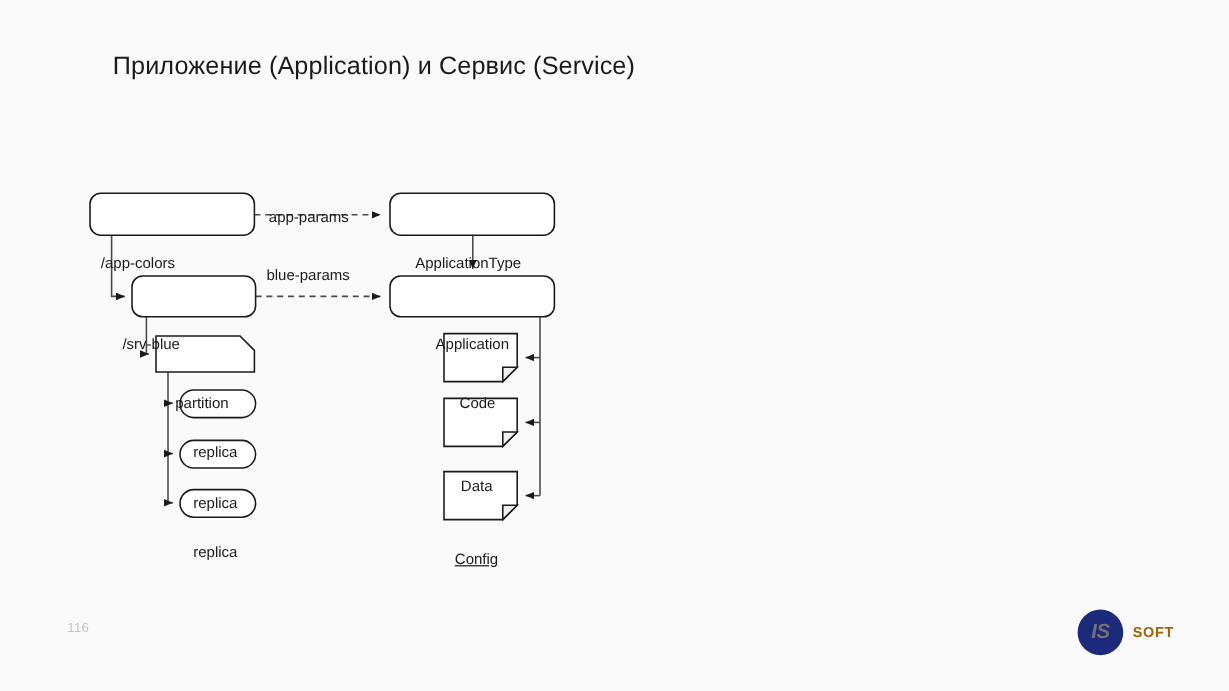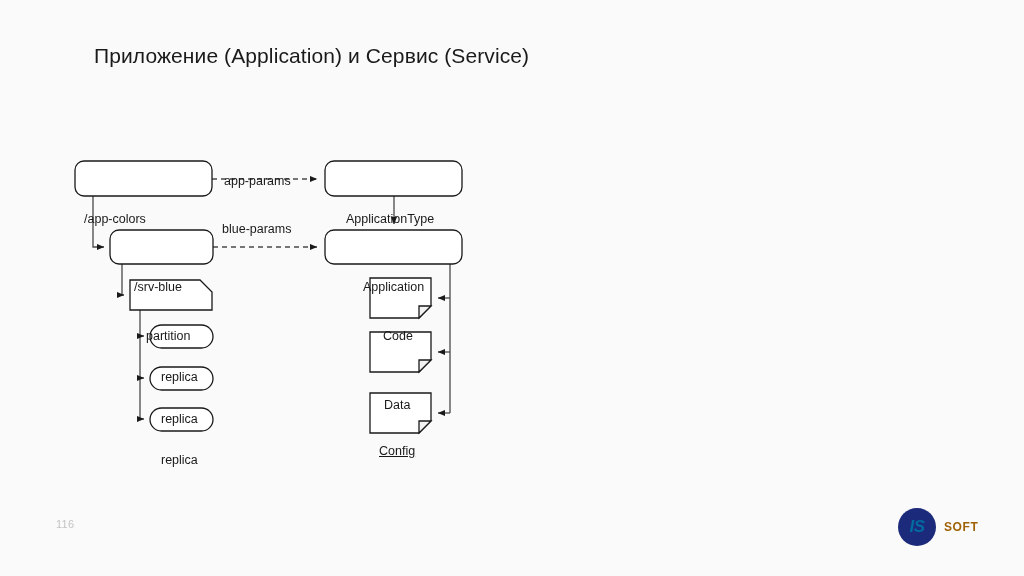--- a/index.html
+++ b/index.html
@@ -63,21 +63,21 @@
     background: #1b2a7a;
   }
   .logo-is {
     position: absolute;
     left: 0;
     top: 0;
     width: 38px;
     height: 38px;
     line-height: 38px;
     text-align: center;
-    color: #0369a1;
+    color: #737373;
     font-style: italic;
     font-weight: bold;
     font-size: 17px;
     letter-spacing: -0.5px;
   }
   .logo-soft {
     position: absolute;
     left: 46px;
     top: 12px;
     color: #a16207;
@@ -163,30 +163,30 @@
         <path d="M370,332 L431,332 L431,360 L419,372 L370,372 Z"></path>
         <path d="M431,360 L419,360 L419,372 Z" fill="#f2f2f2"></path>
 
         <path d="M370,393 L431,393 L431,421 L419,433 L370,433 Z"></path>
         <path d="M431,421 L419,421 L419,433 Z" fill="#f2f2f2"></path>
       </g>
     </svg>
 
     
     <div class="node-label" style="left:84px;  top:173px;">/app-colors</div>
-    <div class="node-label" style="left:134px; top:241px;">/srv-blue</div>
+    <div class="node-label" style="left:102px; top:241px;">/srv-blue</div>
     <div class="node-label" style="left:346px; top:173px;">ApplicationType</div>
     <div class="node-label" style="left:363px; top:241px;">Application</div>
     <div class="node-label" style="left:146px; top:290px;">partition</div>
     <div class="node-label" style="left:161px; top:331px;">replica</div>
     <div class="node-label" style="left:161px; top:373px;">replica</div>
     <div class="node-label" style="left:161px; top:414px;">replica</div>
     <div class="node-label" style="left:383px; top:290px;">Code</div>
     <div class="node-label" style="left:384px; top:359px;">Data</div>
-    <div class="node-label" style="left:379px; top:405px;text-decoration:underline;">Config</div>
+    <div class="node-label" style="left:379px; top:420px;text-decoration:underline;">Config</div>
 
     
     <div class="edge-label" style="left:224px; top:155px;margin-top:20px;">app-params</div>
     <div class="edge-label" style="left:222px; top:223px;">blue-params</div>
   </div>
 
   <div id="page-number">116</div>
 
   <div id="logo">
     <div class="logo-circle"></div>

